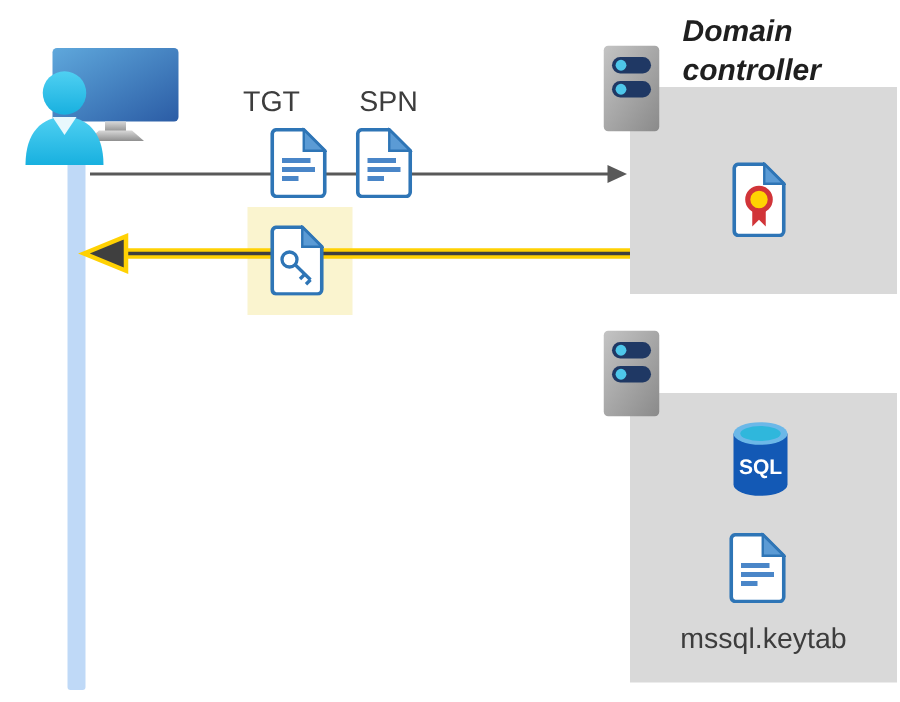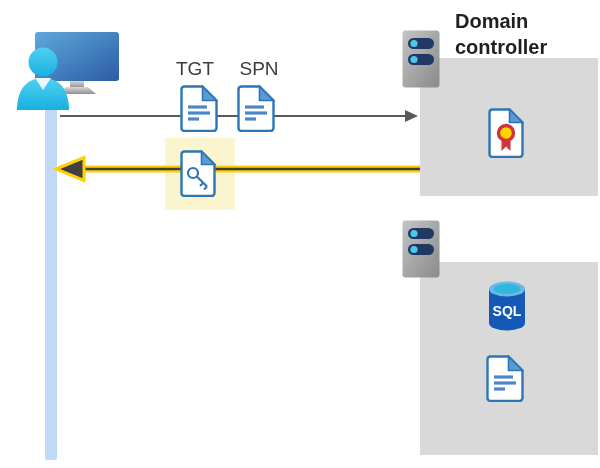--- a/index.html
+++ b/index.html
@@ -60,21 +60,21 @@
       </linearGradient>
     </defs>
     <rect x="27" y="6" width="84" height="49" rx="3" fill="url(#gradMonitor)"></rect>
     <rect x="62" y="55" width="14" height="7" fill="url(#gradStand)"></rect>
     <path d="M50,68 L88,68 L80,61 L58,61 Z" fill="url(#gradStand)"></path>
     <circle cx="35" cy="36" r="14.5" fill="url(#gradPerson)"></circle>
     <path d="M9,84 C9,62 20,52 35,52 C50,52 61,62 61,84 Z" fill="url(#gradPerson)"></path>
     <path d="M27,52 L35,64 L43,52 Z" fill="#E8F8FD"></path>
   </svg>
 
-  <div class="abs small-label center" style="left:174px;top:58px;width:42px;">TGT</div>
+  <div class="abs small-label center" style="left:160px;top:58px;width:42px;">TGT</div>
   <div class="abs small-label center" style="left:238px;top:58px;width:42px;">SPN</div>
 
   <svg class="abs" style="left:180px;top:85px;" width="38" height="47" viewBox="0 0 38 47">
     <path d="M4,1.5 H22.5 L36.5,15.5 V43 a3,3 0 0 1 -3,3 H4 a3,3 0 0 1 -2.5,-3 V4 a3,3 0 0 1 2.5,-2.5 Z" fill="#ffffff" stroke="#2E75B6" stroke-width="2.4"></path>
     <path d="M22.5,1.5 L22.5,15.5 L36.5,15.5 Z" fill="#5B9BD5" stroke="#2E75B6" stroke-width="1.6"></path>
     <line x1="8" y1="22" x2="27" y2="22" stroke="#4A86C8" stroke-width="3.2"></line>
     <line x1="8" y1="28" x2="30" y2="28" stroke="#4A86C8" stroke-width="3.2"></line>
     <line x1="8" y1="34" x2="19" y2="34" stroke="#4A86C8" stroke-width="3.2"></line>
   </svg>
 
@@ -96,21 +96,21 @@
   </svg>
 
   <svg class="abs" style="left:402px;top:30px;" width="38" height="58" viewBox="0 0 38 58">
     <rect x="0.5" y="0.5" width="37" height="57" rx="3" fill="url(#gradServer)"></rect>
     <rect x="6" y="8" width="26" height="11" rx="5.5" fill="#1F3864"></rect>
     <rect x="6" y="24" width="26" height="11" rx="5.5" fill="#1F3864"></rect>
     <circle cx="12" cy="13.5" r="3.6" fill="#4EC7EA"></circle>
     <circle cx="12" cy="29.5" r="3.6" fill="#4EC7EA"></circle>
   </svg>
 
-  <div class="abs heading" style="left:455px;top:8px;width:145px;">Domain controller</div>
+  <div class="abs heading" style="left:455px;top:8px;width:145px;font-style:italic;">Domain controller</div>
 
   <svg class="abs" style="left:488px;top:108px;" width="36" height="50" viewBox="0 0 36 50">
     <path d="M4,1.5 H21.5 L34.5,14.5 V46 a3,3 0 0 1 -3,3 H4 a3,3 0 0 1 -2.5,-3 V4 a3,3 0 0 1 2.5,-2.5 Z" fill="#ffffff" stroke="#2E75B6" stroke-width="2.4"></path>
     <path d="M21.5,1.5 L21.5,14.5 L34.5,14.5 Z" fill="#5B9BD5" stroke="#2E75B6" stroke-width="1.6"></path>
     <path d="M13.5,29 L13.5,43 L18,38.5 L22.5,43 L22.5,29 Z" fill="#D13438"></path>
     <circle cx="18" cy="25" r="7.5" fill="#FFD302" stroke="#D13438" stroke-width="3.4"></circle>
   </svg>
 
   <svg class="abs" style="left:402px;top:220px;" width="38" height="58" viewBox="0 0 38 58">
     <rect x="0.5" y="0.5" width="37" height="57" rx="3" fill="url(#gradServer)"></rect>
@@ -129,15 +129,16 @@
   </svg>
 
   <svg class="abs" style="left:486px;top:355px;" width="38" height="47" viewBox="0 0 38 47">
     <path d="M4,1.5 H22.5 L36.5,15.5 V43 a3,3 0 0 1 -3,3 H4 a3,3 0 0 1 -2.5,-3 V4 a3,3 0 0 1 2.5,-2.5 Z" fill="#ffffff" stroke="#2E75B6" stroke-width="2.4"></path>
     <path d="M22.5,1.5 L22.5,15.5 L36.5,15.5 Z" fill="#5B9BD5" stroke="#2E75B6" stroke-width="1.6"></path>
     <line x1="8" y1="22" x2="27" y2="22" stroke="#4A86C8" stroke-width="3.2"></line>
     <line x1="8" y1="28" x2="30" y2="28" stroke="#4A86C8" stroke-width="3.2"></line>
     <line x1="8" y1="34" x2="19" y2="34" stroke="#4A86C8" stroke-width="3.2"></line>
   </svg>
 
+  <div class="abs small-label center" style="left:420px;top:416px;width:178px;">mssql.keytab</div>
 
 
 </div>
 
 </body></html>

